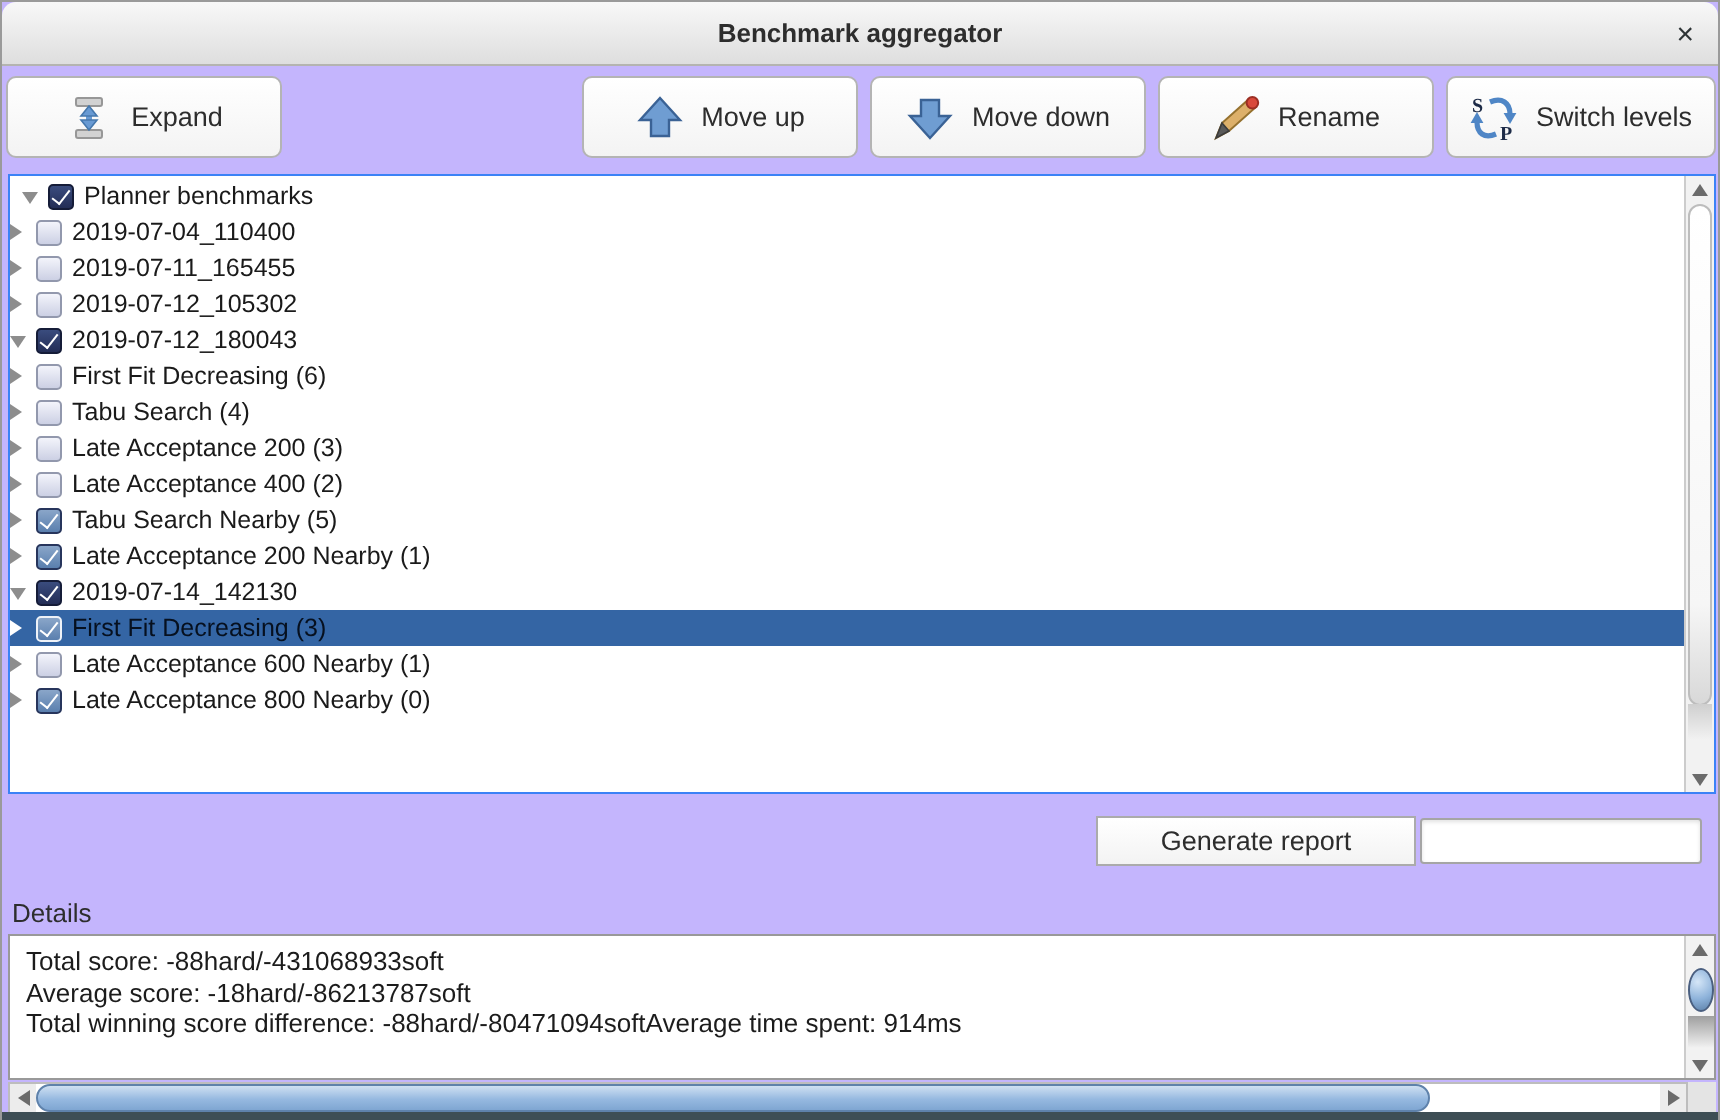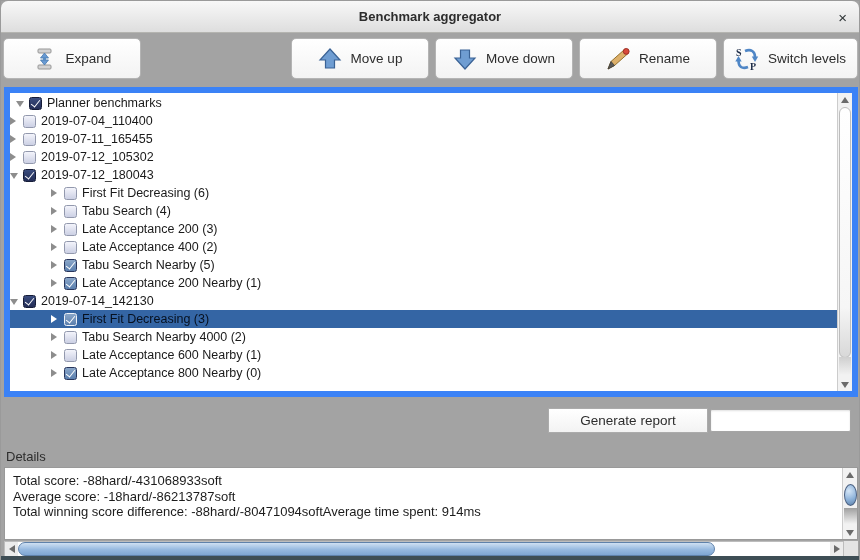--- a/index.html
+++ b/index.html
@@ -1,43 +1,43 @@
 <!DOCTYPE html>
 <html><head>
 <meta charset="utf-8">
 <style>
   * { margin:0; padding:0; box-sizing:border-box; }
   html,body { width:860px; height:560px; }
   body { font-family:"Liberation Sans", sans-serif; background:#ececec; position:relative; overflow:hidden; }
-  .window { position:absolute; inset:0; border:1px solid #9a9a9a; border-bottom:none; background:#a3a3a3; }
+  .window { position:absolute; inset:0; border:1px solid #9a9a9a; border-bottom:none; background:#c4b5fd; }
 
   
   .titlebar { position:absolute; left:0; top:0; width:100%; height:32px;
     background:linear-gradient(#f8f8f8,#dedede); border-bottom:1px solid #b4b4b0;
     border-radius:7px 7px 0 0; display:flex; align-items:center; justify-content:center; }
   .title { font-size:13px; font-weight:700; color:#2d2d2d; }
   .close-btn { position:absolute; right:12px; top:0; height:32px; display:flex; align-items:center;
     font-size:15px; color:#2e3436; cursor:default; }
 
   
   .toolbar { position:absolute; left:0; top:34px; width:100%; height:50px; }
   .tb-btn { position:absolute; top:3px; height:41px; width:138px;
     background:linear-gradient(#ffffff,#f3f3f3); border:1px solid #b4b4b4; border-radius:5px;
     display:flex; align-items:center; justify-content:center; gap:9px;
     font-size:13.5px; color:#2d2d2d; }
   .tb-btn svg { width:24px; height:24px; flex:0 0 auto; }
 
   
   .tree-panel { position:absolute; left:3px; top:86px; width:854px; height:310px;
-    background:#ffffff; border:6px solid #3b82f6; overflow:hidden;text-decoration:underline; }
+    background:#ffffff; border:1px solid #3b82f6; overflow:hidden;text-decoration:underline; }
   .tree-rows { position:absolute; left:0; top:1px; right:15px; }
   .tree-row { height:18px; display:flex; align-items:center; gap:5px; font-size:12.5px; color:#1a1a1a; white-space:nowrap; }
   .tree-row.depth-0 { padding-left:6px; }
   .tree-row.depth-1 { }
-  .tree-row.depth-2 { padding-left:41px; }
+  .tree-row.depth-2 { }
   .tree-row.selected { background:#3465a4; color:#06101f; }
 
   .twisty { width:8px; height:10px; position:relative; flex:0 0 auto; }
   .twisty::after { content:""; position:absolute; left:0; top:1px; width:0; height:0; }
   .twisty.collapsed::after { border-top:4px solid transparent; border-bottom:4px solid transparent; border-left:6px solid #8d8d8d; }
   .twisty.expanded::after { border-left:4px solid transparent; border-right:4px solid transparent; border-top:6px solid #8d8d8d; top:3px; }
   .selected .twisty.collapsed::after { border-left-color:#ffffff; }
 
   .cb { width:13px; height:13px; border-radius:2.5px; position:relative; flex:0 0 auto; }
   .cb.unchecked { background:linear-gradient(#f3f4fb,#ccd0e4); border:1px solid #9298ad; }
@@ -208,25 +208,20 @@
         <span>2019-07-14_142130</span>
       </div>
       <div class="tree-row depth-2 selected">
         <span class="twisty collapsed"></span>
         <span class="cb checked"></span>
         <span>First Fit Decreasing (3)</span>
       </div>
       <div class="tree-row depth-2">
         <span class="twisty collapsed"></span>
         <span class="cb unchecked"></span>
-        <span>Tabu Search Nearby 4000 (2)</span>
-      </div>
-      <div class="tree-row depth-2">
-        <span class="twisty collapsed"></span>
-        <span class="cb unchecked"></span>
         <span>Late Acceptance 600 Nearby (1)</span>
       </div>
       <div class="tree-row depth-2">
         <span class="twisty collapsed"></span>
         <span class="cb checked"></span>
         <span>Late Acceptance 800 Nearby (0)</span>
       </div>
     </div>
     <div class="vscroll">
       <div class="sb-arrow" style="top:0">

